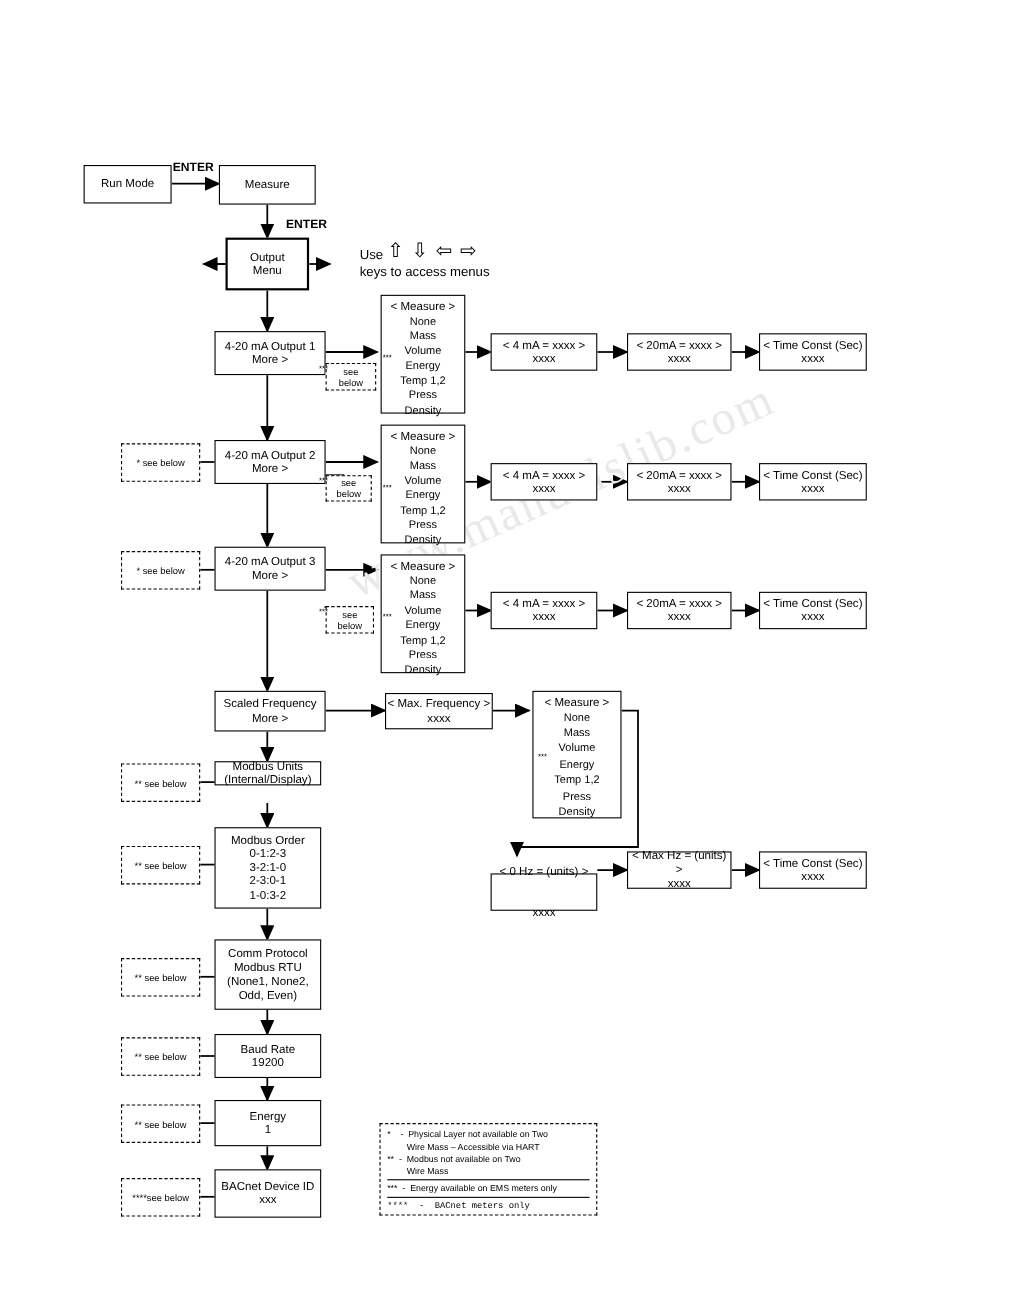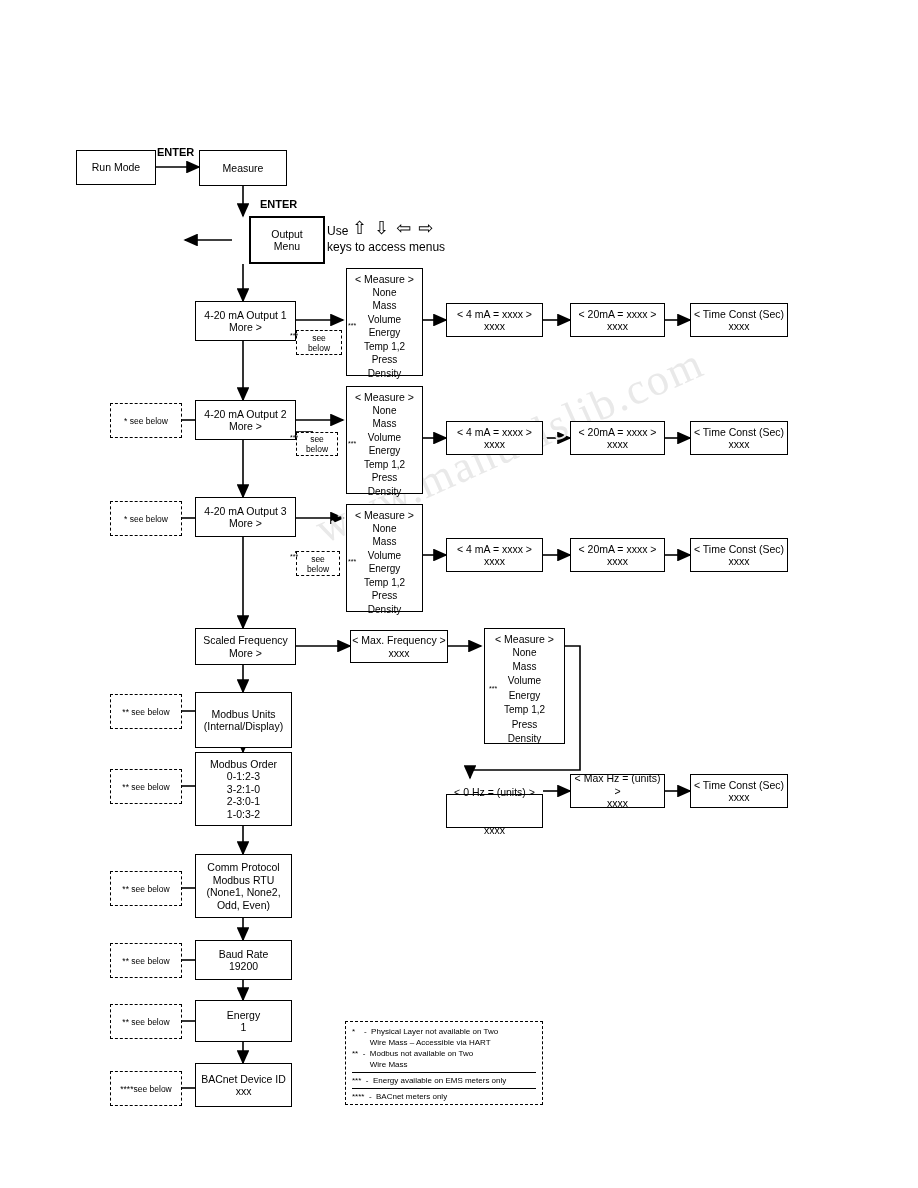--- a/index.html
+++ b/index.html
@@ -1,21 +1,21 @@
 <!DOCTYPE html>
 <html><head>
 <meta charset="utf-8">
 <style>
   html,body{margin:0;padding:0;background:#ffffff;}
   body{width:918px;height:1188px;position:relative;font-family:"Liberation Sans", sans-serif;color:#000;}
   #canvas{position:absolute;left:0;top:0;width:918px;height:1188px;}
   .box{position:absolute;border:1px solid #000;background:#fff;box-sizing:border-box;
        display:flex;flex-direction:column;align-items:center;justify-content:center;
        font-size:10.5px;line-height:12.5px;text-align:center;}
-  .box.thick{border:2px solid #000;margin-left:44px;}
+  .box.thick{border:2px solid #000;}
   .dash{position:absolute;border:1px dashed #000;background:#fff;box-sizing:border-box;
         display:flex;align-items:center;justify-content:center;font-size:8.5px;text-align:center;}
   .lbl{position:absolute;font-size:12px;line-height:12.5px;white-space:pre;}
   .lbl.b{font-weight:bold;font-size:11px;}
   .tiny{position:absolute;font-size:7px;line-height:8px;white-space:pre;text-align:center;}
   .note{position:absolute;border:1px dashed #000;box-sizing:border-box;padding:4px 6px;
         font-size:8px;line-height:11px;background:#fff;}
   .note div{white-space:pre;}
   .wm{position:absolute;color:#e9e9e9;font-size:44px;font-family:"Liberation Serif",serif;
       letter-spacing:2px;user-select:none;}
@@ -141,21 +141,21 @@
 <div class="box" style="left:195px;top:497px;width:101px;height:40px;">
   <span>4-20 mA Output 3</span>
   <span>More &gt;</span>
 </div>
 
 <div class="box" style="left:195px;top:628px;width:101px;height:37px;">
   <span>Scaled Frequency</span>
   <span>More &gt;</span>
 </div>
 
-<div class="box" style="left:195px;top:692px;width:97px;height:56px;">
+<div class="box" style="left:195px;top:692px;width:97px;height:22px;">
   <span>Modbus Units</span>
   <span>(Internal/Display)</span>
 </div>
 
 <div class="box" style="left:195px;top:752px;width:97px;height:74px;">
   <span>Modbus Order</span>
   <span style="white-space:pre;">0-1:2-3
 3-2:1-0
 2-3:0-1
 1-0:3-2</span>
@@ -330,14 +330,14 @@
 <div class="dash" style="left:110px;top:1071px;width:72px;height:35px;">
   <span>****see below</span>
 </div>
 
 <div class="note" style="left:345px;top:1021px;width:198px;height:84px;">
   <div>*    -  Physical Layer not available on Two</div>
   <div>        Wire Mass – Accessible via HART</div>
   <div>**  -  Modbus not available on Two</div>
   <div>        Wire Mass</div>
   <div style="border-top:1px solid #000;padding-top:2px;margin-top:2px;">***  -  Energy available on EMS meters only</div>
-  <div style="border-top:1px solid #000;padding-top:2px;margin-top:2px;">****  -  BACnet meters only</div>
+  <div style="border-top:1px solid #000;padding-top:2px;margin-top:2px;font-family:Liberation Mono, monospace;">****  -  BACnet meters only</div>
 </div>
 
 </body></html>

